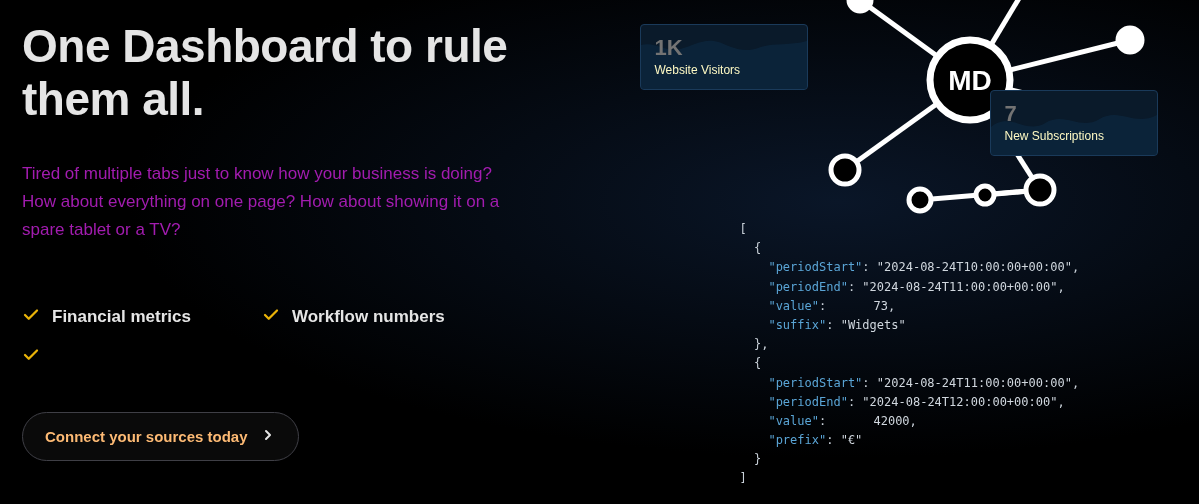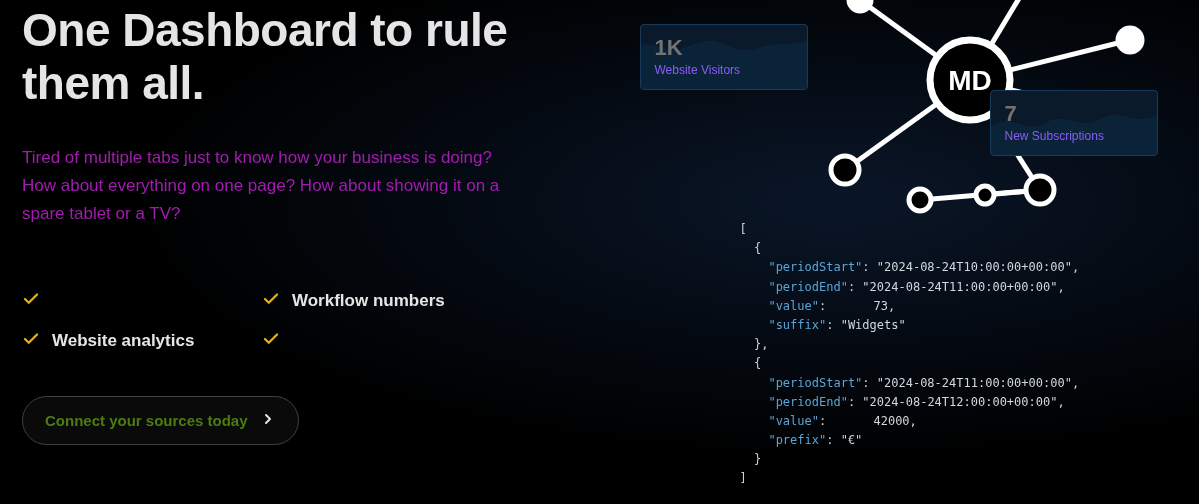--- a/index.html
+++ b/index.html
@@ -12,21 +12,21 @@
     color: #e5e5e5;
     overflow: hidden;
     position: relative;
   }
   .container {
     display: flex;
     height: 100%;
   }
   .left {
     width: 50%;
-    padding: 4px 20px 20px 22px;
+    padding: 20px 20px 20px 22px;
   }
   .headline {
     font-size: 46px;
     font-weight: 800;
     line-height: 1.15;
     color: #e5e5e5;
     letter-spacing: -0.5px;
   }
   .subtext {
     margin-top: 34px;
@@ -57,21 +57,21 @@
   }
   .cta {
     margin-top: 44px;
     display: inline-flex;
     align-items: center;
     gap: 12px;
     padding: 14px 22px;
     border: 1px solid #3f3f46;
     border-radius: 999px;
     background: #0a0a0a;
-    color: #4d7c0f;
+    color: #fdba74;
     font-size: 15px;
     font-weight: 600;
     cursor: pointer;
   }
   .chevron-icon { color: #e5e5e5; }
 
   .right {
     width: 50%;
     position: relative;
   }
@@ -100,21 +100,21 @@
   .stat-card.card2 { top: 90px; left: 390px; }
   .stat-value {
     font-size: 22px;
     font-weight: 700;
     color: #737373;
     position: relative;
     z-index: 2;
   }
   .stat-label {
     font-size: 12px;
-    color: #8b5cf6;
+    color: #fef9c3;
     margin-top: 2px;
     position: relative;
     z-index: 2;
   }
   .spark {
     position: absolute;
     top: 0;
     left: 0;
     width: 100%;
     height: 100%;
@@ -147,36 +147,29 @@
     <h1 class="headline">One Dashboard to rule them all.</h1>
     <p class="subtext">Tired of multiple tabs just to know how your business is doing? How about everything on one page? How about showing it on a spare tablet or a TV?</p>
 
     <div class="features">
       <div class="feature">
         <span class="check-icon">
           <svg width="18" height="18" viewBox="0 0 24 24" fill="none" stroke="currentColor" stroke-width="3" stroke-linecap="round" stroke-linejoin="round">
               <polyline points="20 6 9 17 4 12"></polyline>
             </svg>
         </span>
+        <span class="feature-label">Financial metrics</span>
       </div>
       <div class="feature">
         <span class="check-icon">
           <svg width="18" height="18" viewBox="0 0 24 24" fill="none" stroke="currentColor" stroke-width="3" stroke-linecap="round" stroke-linejoin="round">
               <polyline points="20 6 9 17 4 12"></polyline>
             </svg>
         </span>
         <span class="feature-label">Workflow numbers</span>
-      </div>
-      <div class="feature">
-        <span class="check-icon">
-          <svg width="18" height="18" viewBox="0 0 24 24" fill="none" stroke="currentColor" stroke-width="3" stroke-linecap="round" stroke-linejoin="round">
-              <polyline points="20 6 9 17 4 12"></polyline>
-            </svg>
-        </span>
-        <span class="feature-label">Website analytics</span>
       </div>
       <div class="feature">
         <span class="check-icon">
           <svg width="18" height="18" viewBox="0 0 24 24" fill="none" stroke="currentColor" stroke-width="3" stroke-linecap="round" stroke-linejoin="round">
               <polyline points="20 6 9 17 4 12"></polyline>
             </svg>
         </span>
       </div>
     </div>
 

